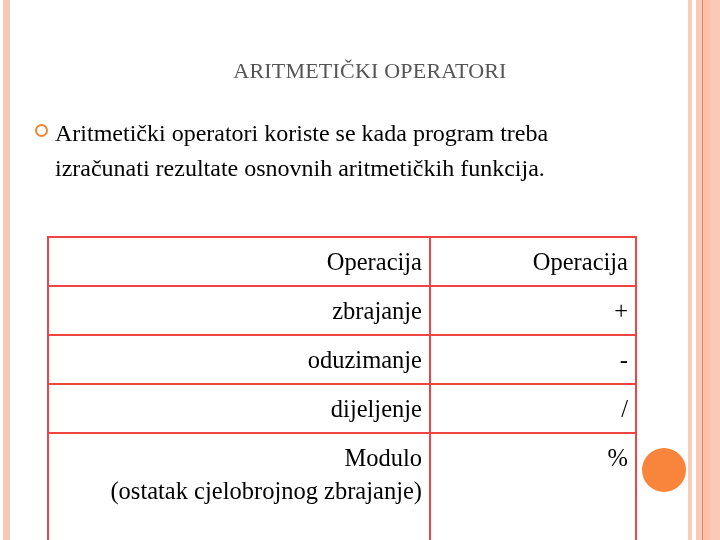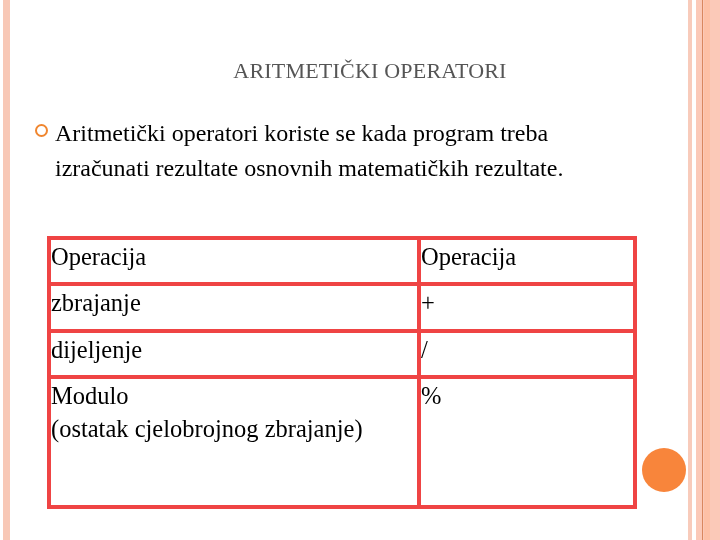--- a/index.html
+++ b/index.html
@@ -28,22 +28,22 @@
       position: absolute; left: 55px; top: 116px; width: 620px;
       font-size: 24px; line-height: 35px;
     }
     .body-line { display: block; white-space: nowrap; }
 
     table.ops {
       position: absolute; left: 47px; top: 236px; width: 590px; height: 273px;
       border-collapse: collapse; font-size: 24.5px;
     }
     table.ops td {
-      border: 4px solid #ef4444; text-align: left; vertical-align: top;
-      padding: 0; line-height: 33px;
+      border: 2px solid #ef4444; text-align: right; vertical-align: top;
+      padding: 7px; line-height: 33px;
     }
     table.ops td.c1 { width: 366px; }
     table.ops tr.r { height: 34px; }
     table.ops tr.last td { height: 100px; margin-top: 41px; }
 
     .dot {
       position: absolute; left: 642px; top: 448px; width: 44px; height: 44px;
       border-radius: 50%; background: #f8853b;
     }
   </style>
@@ -56,32 +56,36 @@
   <div class="rs2"></div>
   <div class="rs4"></div>
   <div class="rs3"></div>
 </div>
 
 <div class="title">ARITMETIČKI OPERATORI</div>
 
 <div class="bullet"></div>
 <div class="body-text">
   <span class="body-line">Aritmetički operatori koriste se kada program treba</span>
-  <span class="body-line">izračunati rezultate osnovnih  matematičkih  rezultate.</span>
+  <span class="body-line">izračunati rezultate osnovnih  aritmetičkih  funkcija.</span>
 </div>
 
 <table class="ops">
   <tbody>
       <tr class="r">
     <td class="c1">Operacija</td>
     <td>Operacija</td>
   </tr>
   <tr class="r">
     <td class="c1">zbrajanje</td>
     <td>+</td>
+  </tr>
+  <tr class="r">
+    <td class="c1">oduzimanje</td>
+    <td>-</td>
   </tr>
   <tr class="r">
     <td class="c1">dijeljenje</td>
     <td>/</td>
   </tr>
   <tr class="last">
     <td class="c1">
       <div>Modulo</div>
       <div>(ostatak cjelobrojnog zbrajanje)</div>
     </td>

